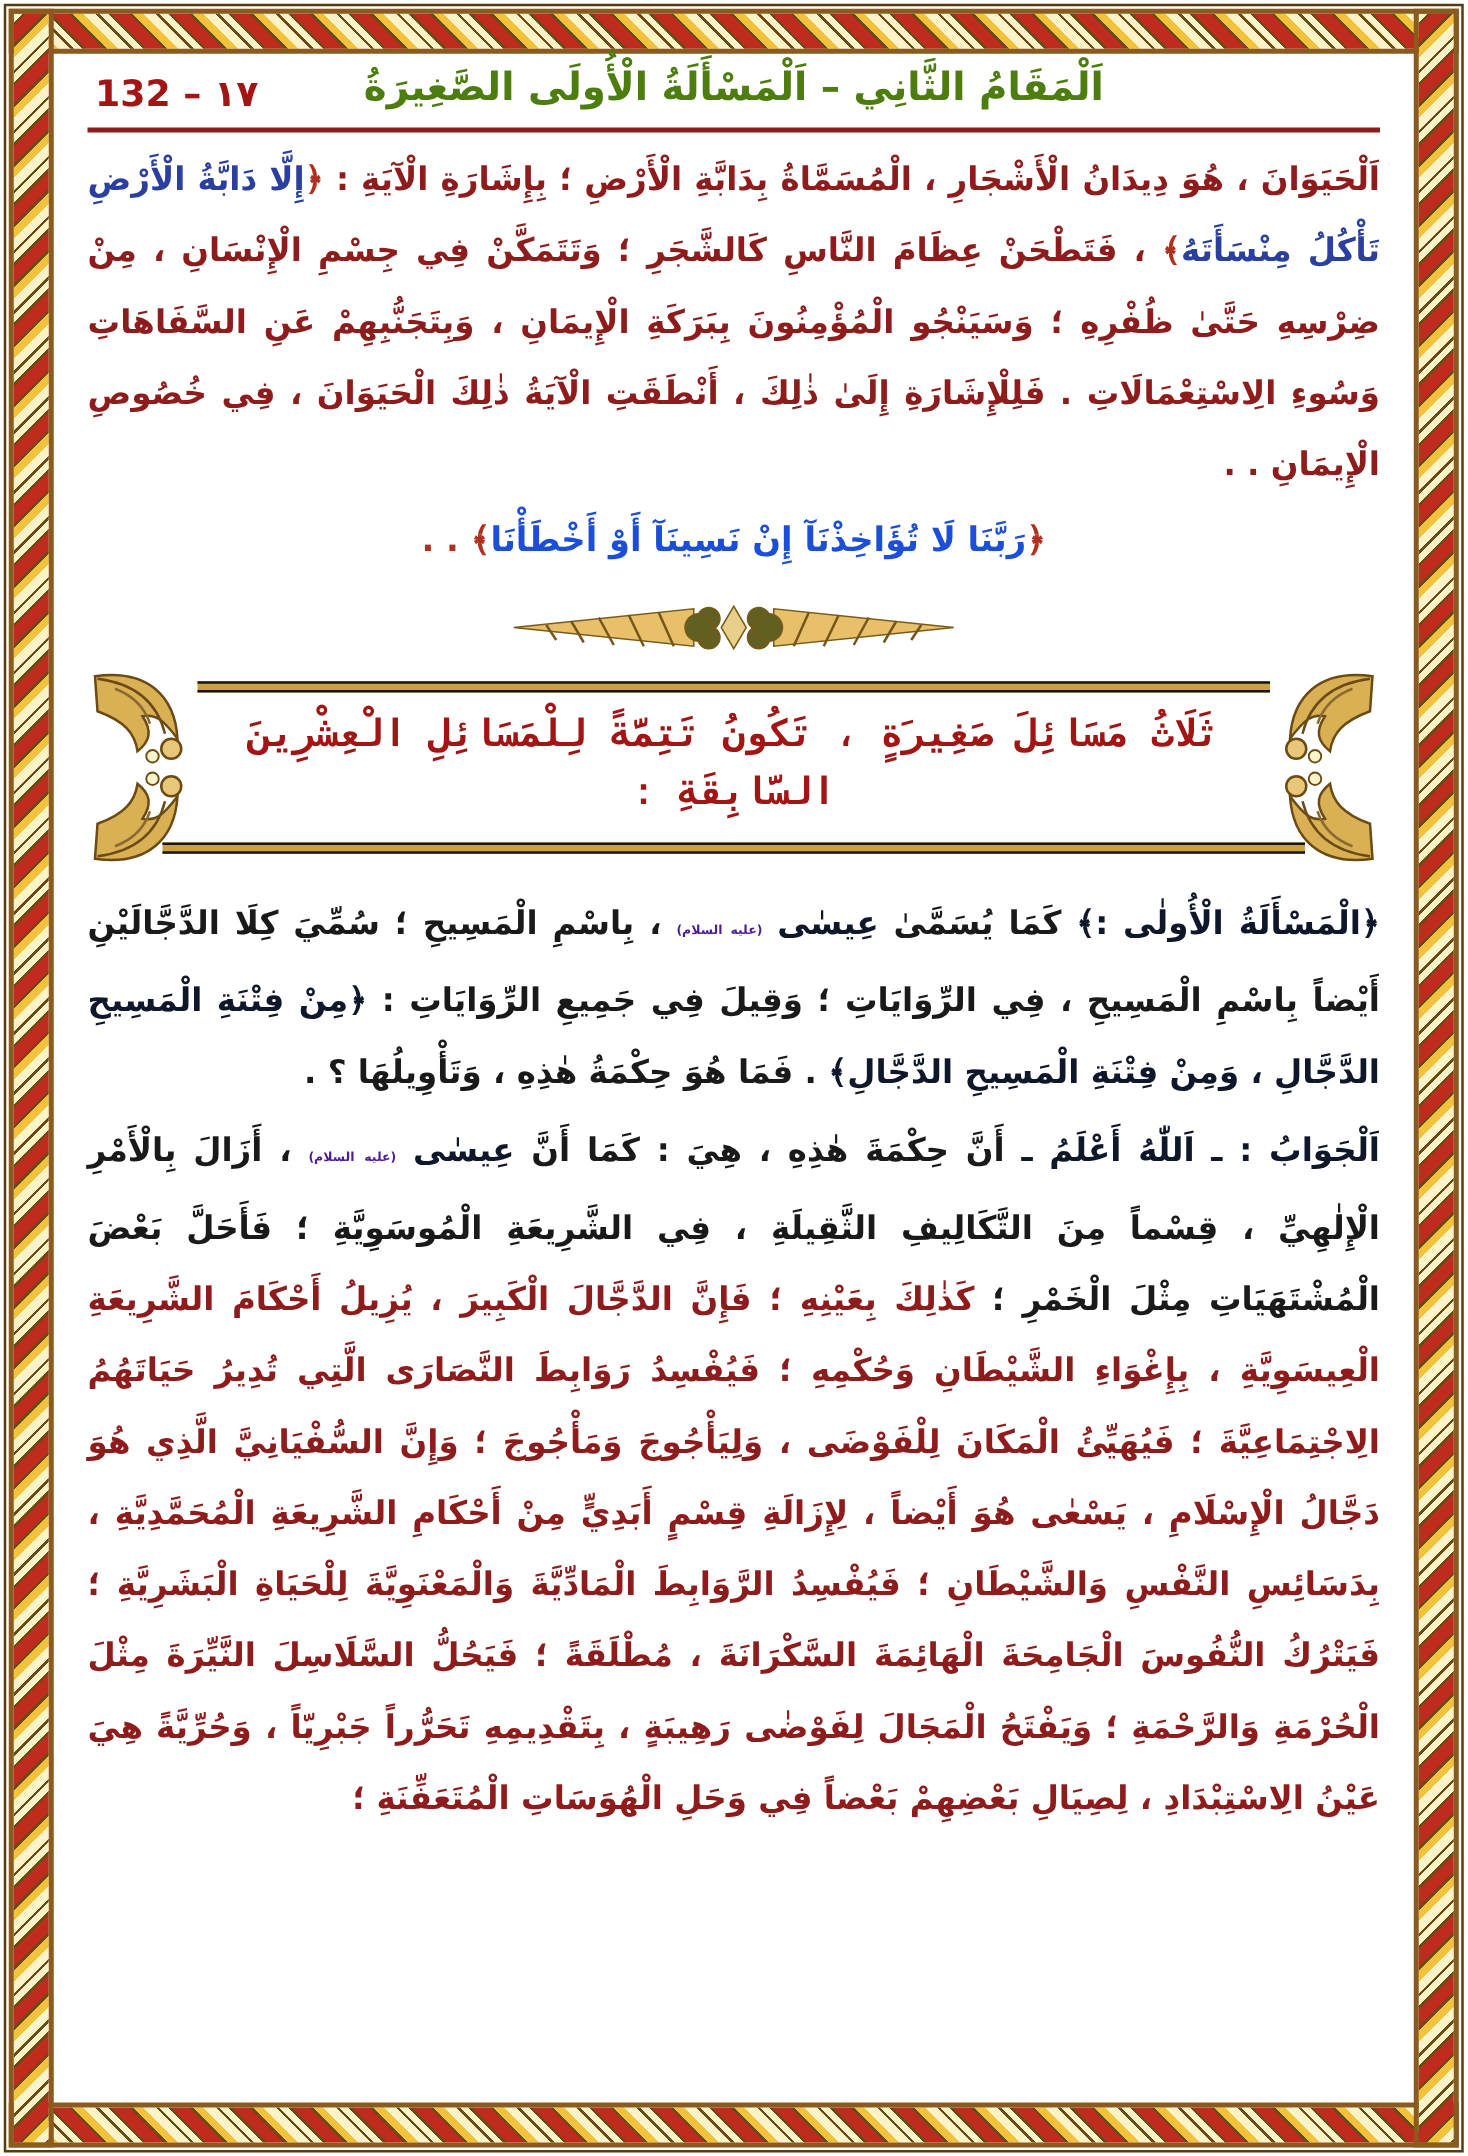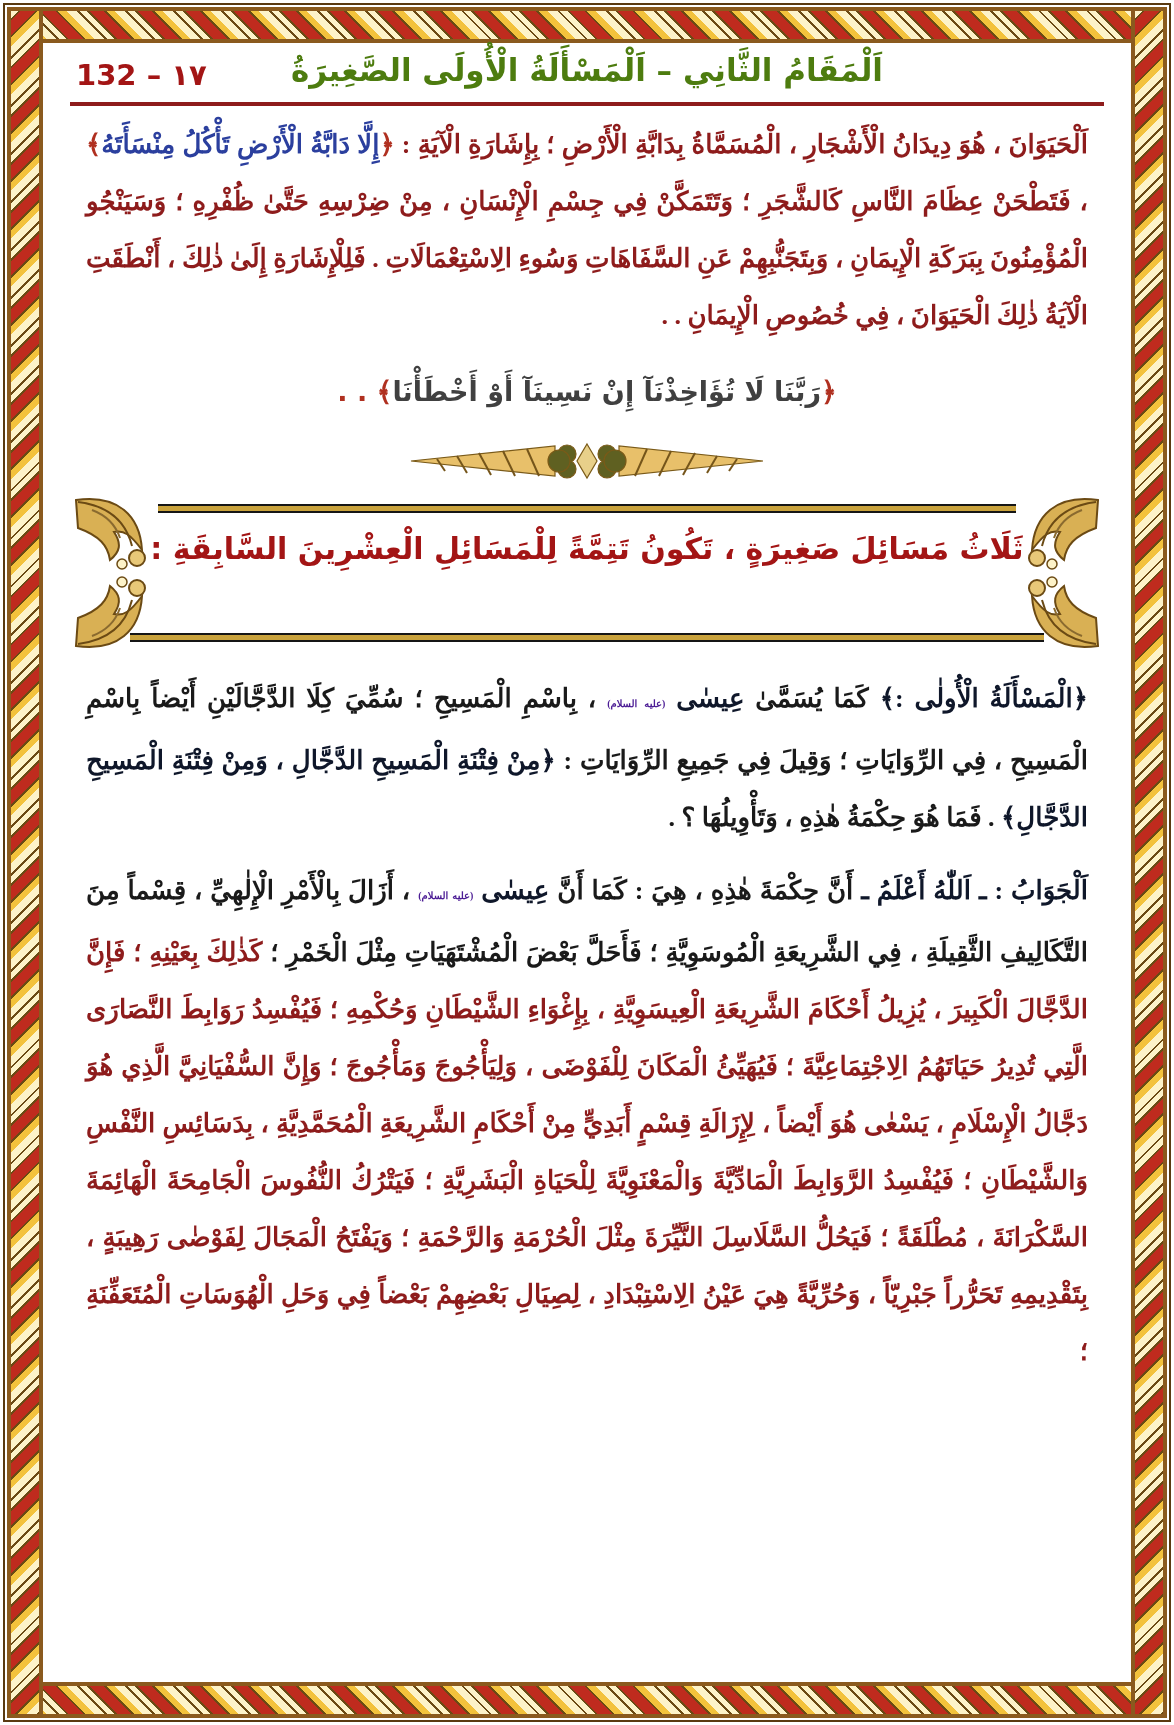--- a/index.html
+++ b/index.html
@@ -26,48 +26,48 @@
 
   
   .content{
     position:absolute;top:52px;right:70px;left:70px;bottom:50px;
     direction:rtl;
   }
   .header{position:relative;text-align:center;border-bottom:4px solid #8e1c1c;padding-bottom:14px;margin-bottom:8px;}
   .header .title{font-size:31px;color:#4d7c0f;letter-spacing:0;}
   .header .pageno{position:absolute;left:6px;top:6px;font-size:29px;color:#a31515;}
 
-  .para{font-size:26px;line-height:57px;text-align:justify;color:#8e1c1c;margin:16px;font-family:Liberation Serif, serif;}
+  .para{font-size:26px;line-height:57px;text-align:justify;color:#8e1c1c;margin:0;}
   .para.p1{margin-top:10px;}
   .maroon{color:#8e1c1c;}
   .black{color:#1a1a1a;}
   .qmaroon{color:#0f172a;}
   .blue{color:#2b3f9e;}
   .rbr{color:#b03020;}
   .salam{font-size:10px;color:#4c1d95;letter-spacing:-0.5px;}
 
   .verse{ text-align:center;font-size:27px;line-height:64px;margin:0;}
-  .verse .blue{color:#404040;}
+  .verse .blue{color:#1d4ed8;}
   .verse .rbr{color:#b03020;}
 
   .divider-wrap{text-align:center;margin:14px 0 10px 0;}
 
   
   .frame{position:relative;margin:6px 10px 22px 10px;height:150px;}
   .frame .rule{position:absolute;left:78px;right:78px;height:5px;
     background:#c9a23c;border-top:2px solid #151515;border-bottom:2px solid #151515;}
   .frame .rule.top{top:6px;}
   .frame .rule.bot{bottom:6px;left:50px;right:50px;}
   .frame .corner{position:absolute;width:86px;height:86px;}
   .frame .c-tr{top:-10px;right:-14px;}
   .frame .c-tl{top:-10px;left:-14px;transform:scaleX(-1);}
   .frame .c-br{bottom:-10px;right:-14px;transform:scaleY(-1);}
   .frame .c-bl{bottom:-10px;left:-14px;transform:scale(-1,-1);}
   .frame .heading{position:absolute;top:28px;left:60px;right:60px;
-    text-align:center;font-size:30px;line-height:46px;color:#a31515;}
+    text-align:center;font-size:30px;line-height:46px;color:#a31515;font-family:Liberation Mono, monospace;}
 
   .para.p2{margin-top:4px;}
   .para.p3{margin-top:6px;}
 </style>
 </head>
 <body>
 
 <div class="page">
 
   <div class="outer-line"></div>

